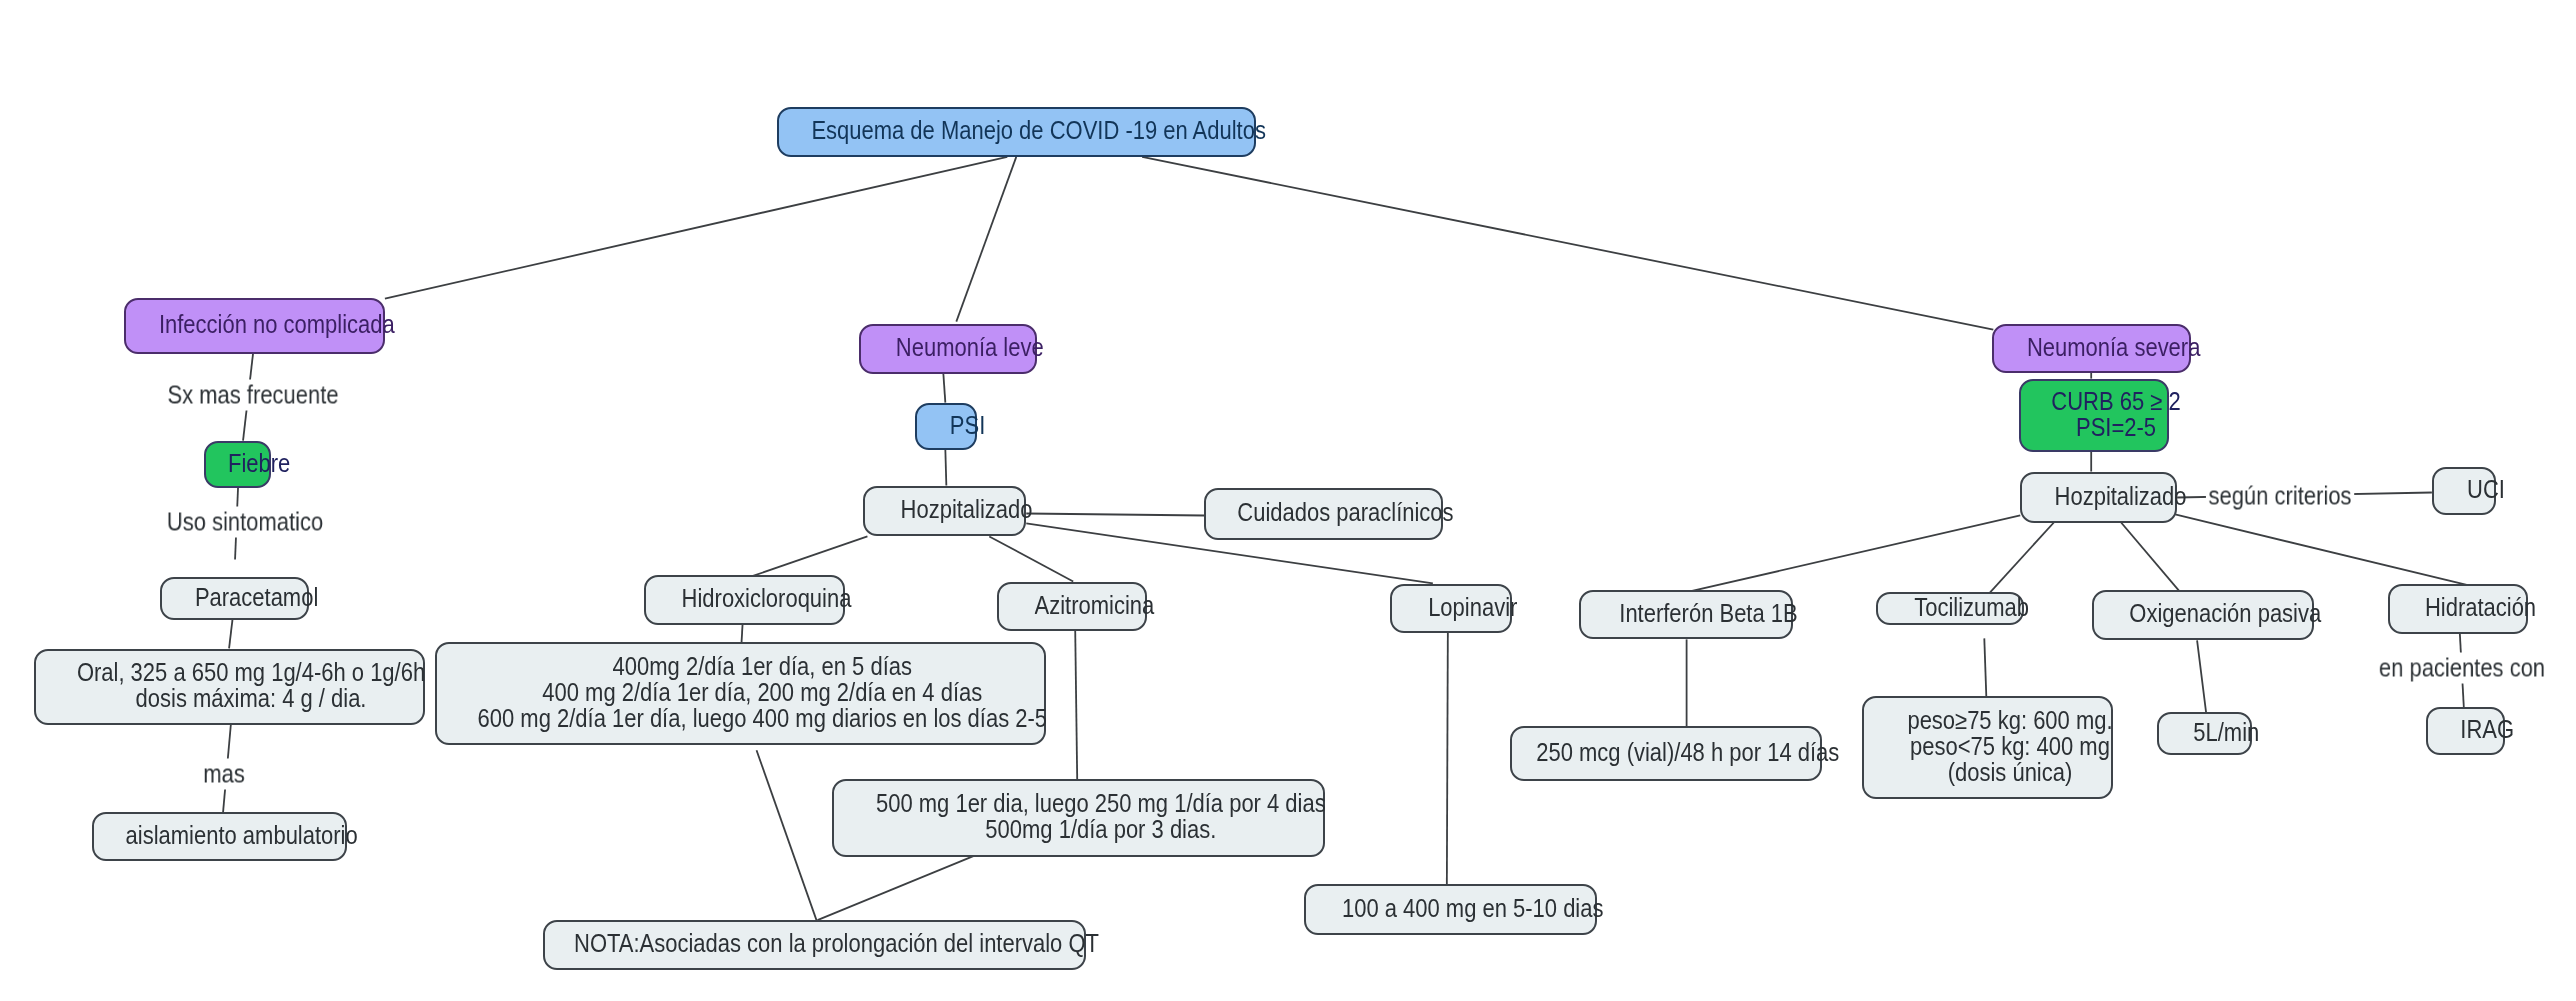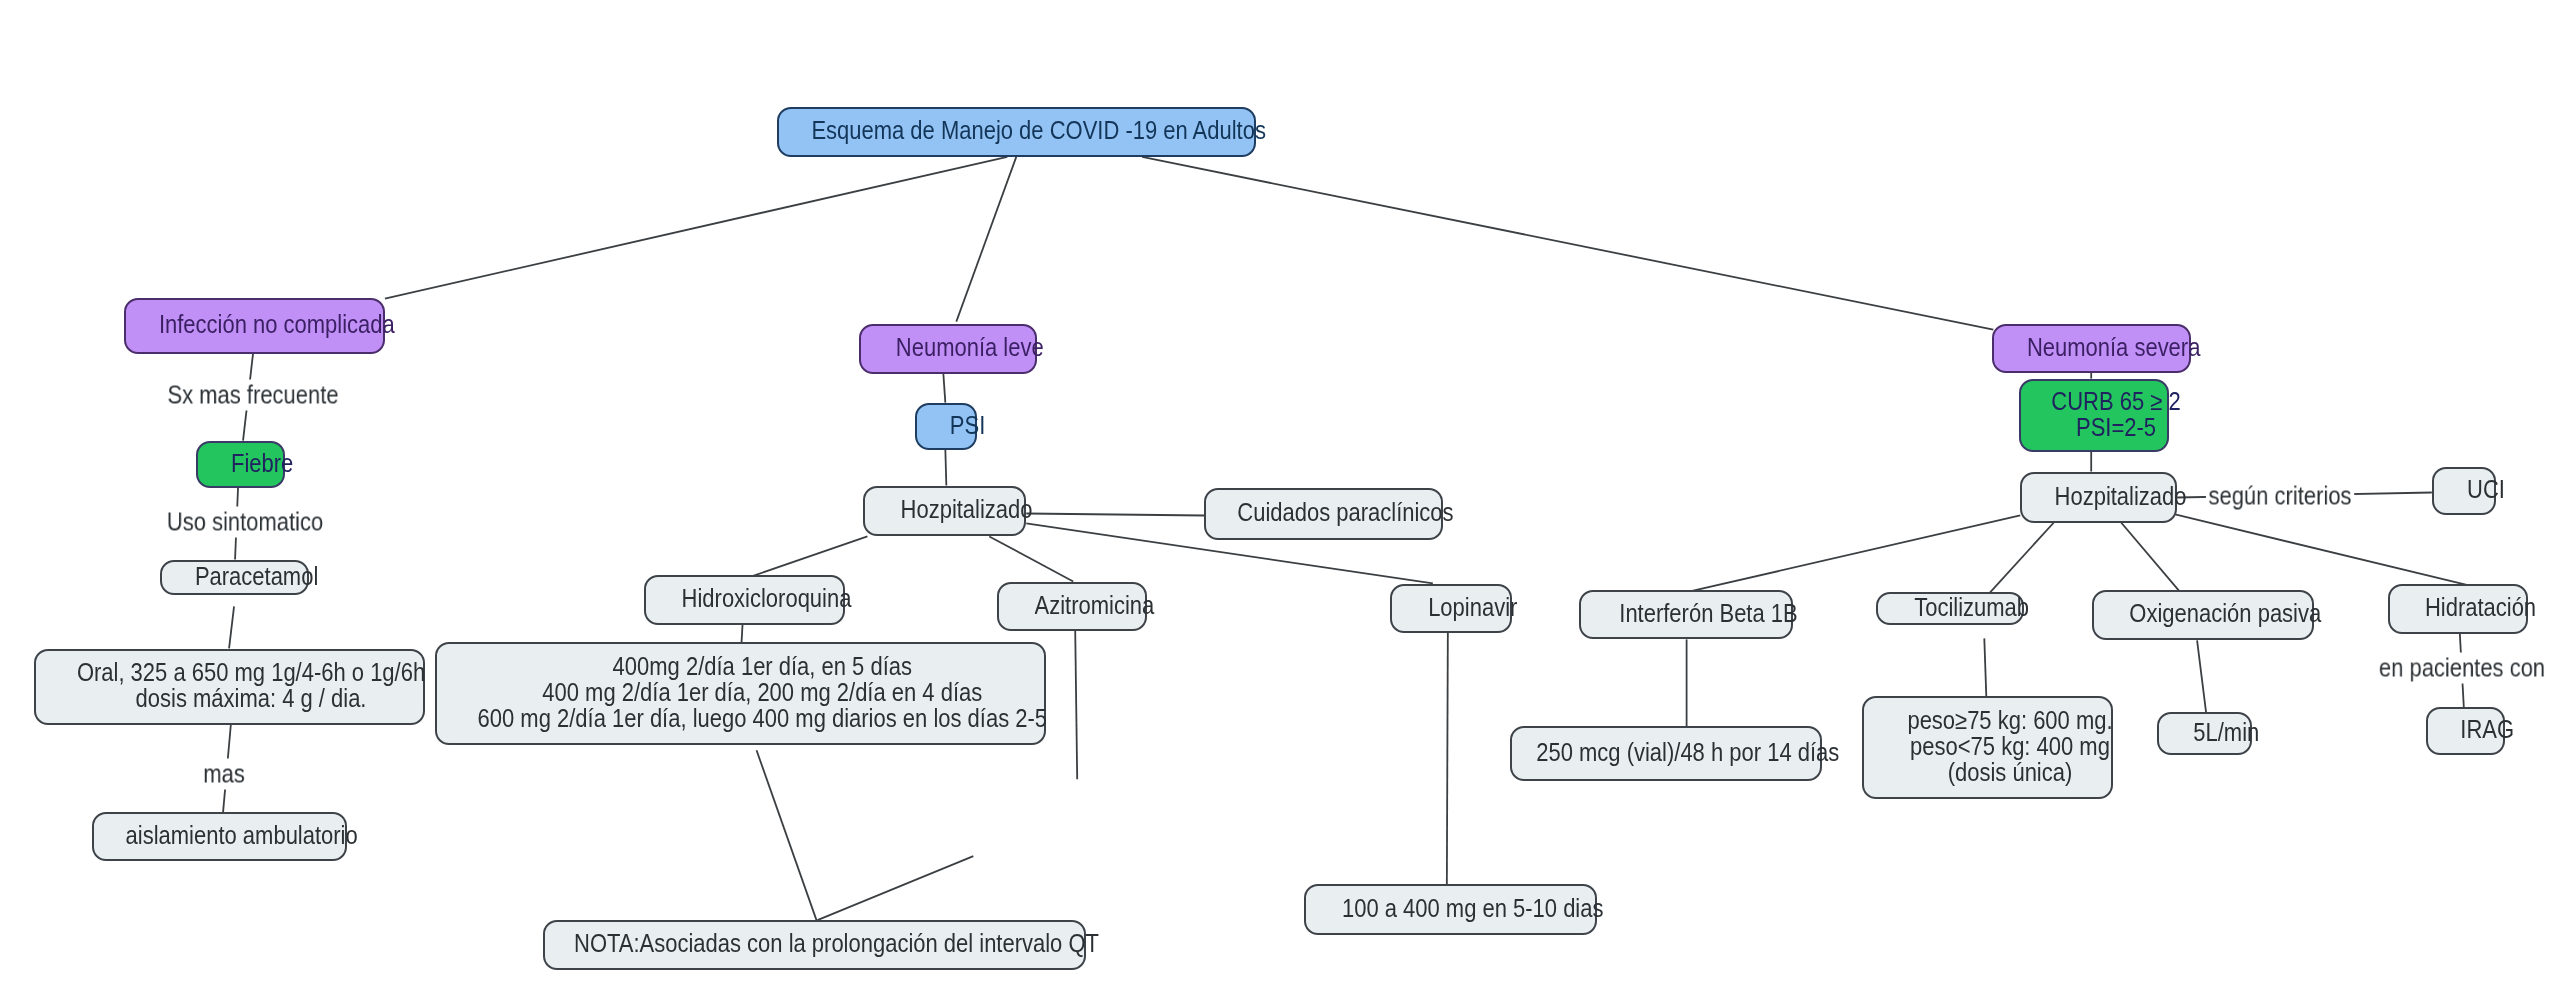--- a/index.html
+++ b/index.html
@@ -75,21 +75,21 @@
   <div class="node n-purple" style="left:1992px;top:324px;width:199px;height:49px">
       <div class="ntext">
         <span class="ln">Neumonía severa</span>
       </div>
     </div>
   <div class="node n-blue" style="left:915px;top:403px;width:62px;height:47px">
       <div class="ntext">
         <span class="ln">PSI</span>
       </div>
     </div>
-  <div class="node n-lav" style="left:196px;top:441px;width:89px;height:47px">
+  <div class="node n-lav" style="left:204px;top:441px;width:67px;height:47px">
       <div class="ntext">
         <span class="ln">Fiebre</span>
       </div>
     </div>
   <div class="node n-lav" style="left:2019px;top:379px;width:150px;height:73px">
       <div class="ntext">
         <span class="ln">CURB 65 ≥ 2</span>
         <span class="ln">PSI=2-5</span>
       </div>
     </div>
@@ -106,21 +106,21 @@
   <div class="node n-gray" style="left:2432px;top:467px;width:64px;height:48px">
       <div class="ntext">
         <span class="ln">UCI</span>
       </div>
     </div>
   <div class="node n-gray" style="left:1204px;top:488px;width:239px;height:52px">
       <div class="ntext">
         <span class="ln">Cuidados paraclínicos</span>
       </div>
     </div>
-  <div class="node n-gray" style="left:160px;top:560px;width:149px;height:35px">
+  <div class="node n-gray" style="left:160px;top:577px;width:149px;height:43px">
       <div class="ntext">
         <span class="ln">Paracetamol</span>
       </div>
     </div>
   <div class="node n-gray" style="left:644px;top:575px;width:201px;height:50px">
       <div class="ntext">
         <span class="ln">Hidroxicloroquina</span>
       </div>
     </div>
   <div class="node n-gray" style="left:997px;top:582px;width:150px;height:49px">
@@ -179,20 +179,26 @@
       </div>
     </div>
   <div class="node n-gray" style="left:2157px;top:712px;width:95px;height:43px">
       <div class="ntext">
         <span class="ln">5L/min</span>
       </div>
     </div>
   <div class="node n-gray" style="left:2426px;top:707px;width:79px;height:48px">
       <div class="ntext">
         <span class="ln">IRAG</span>
+      </div>
+    </div>
+  <div class="node n-gray" style="left:832px;top:779px;width:493px;height:78px">
+      <div class="ntext">
+        <span class="ln">500 mg 1er dia, luego 250 mg 1/día por 4 dias</span>
+        <span class="ln">500mg 1/día por 3 dias.</span>
       </div>
     </div>
   <div class="node n-gray" style="left:92px;top:812px;width:255px;height:49px">
       <div class="ntext">
         <span class="ln">aislamiento ambulatorio</span>
       </div>
     </div>
   <div class="node n-gray" style="left:1304px;top:884px;width:293px;height:51px">
       <div class="ntext">
         <span class="ln">100 a 400 mg en 5-10 dias</span>

